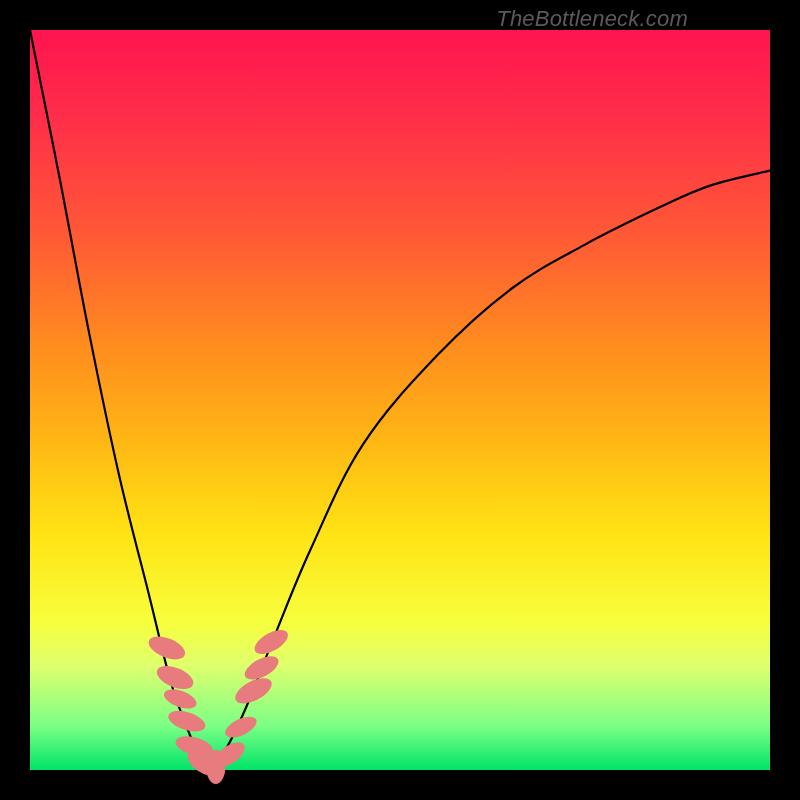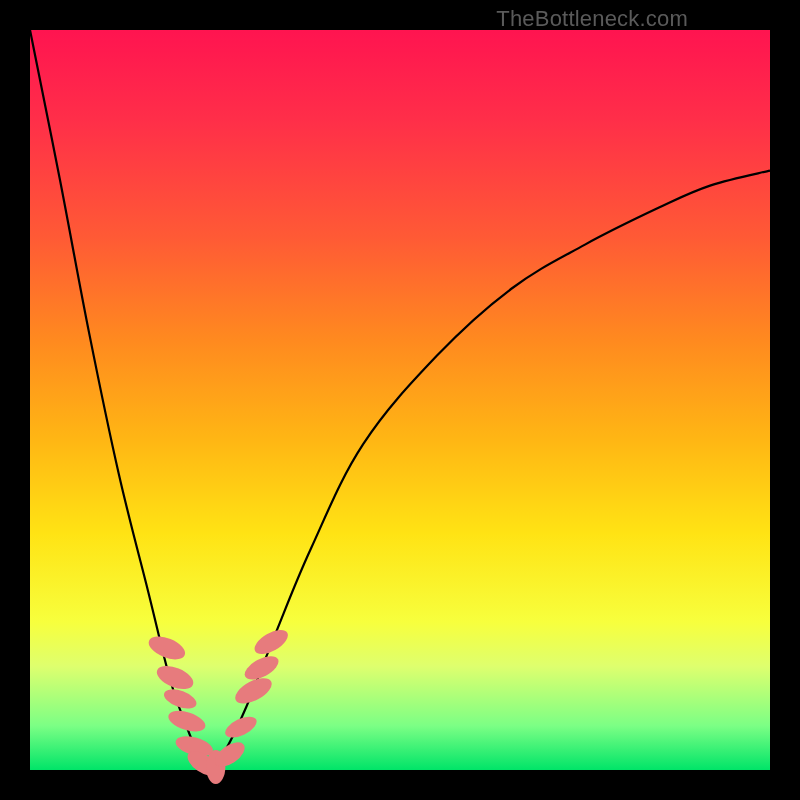--- a/index.html
+++ b/index.html
@@ -9,20 +9,21 @@
     height: 800px;
     overflow: hidden;
     background: #000;
     font-family: Arial, Helvetica, sans-serif;
   }
   .frame {
     position: relative;
     width: 700px;
     height: 800px;
     background: #000;
+    font-style: italic;
   }
   .plot-area {
     position: absolute;
     left: 30px;
     top: 30px;
     width: 740px;
     height: 740px;
     background: linear-gradient(to bottom,
       #ff1450 0%,
       #ff2e49 12%,

